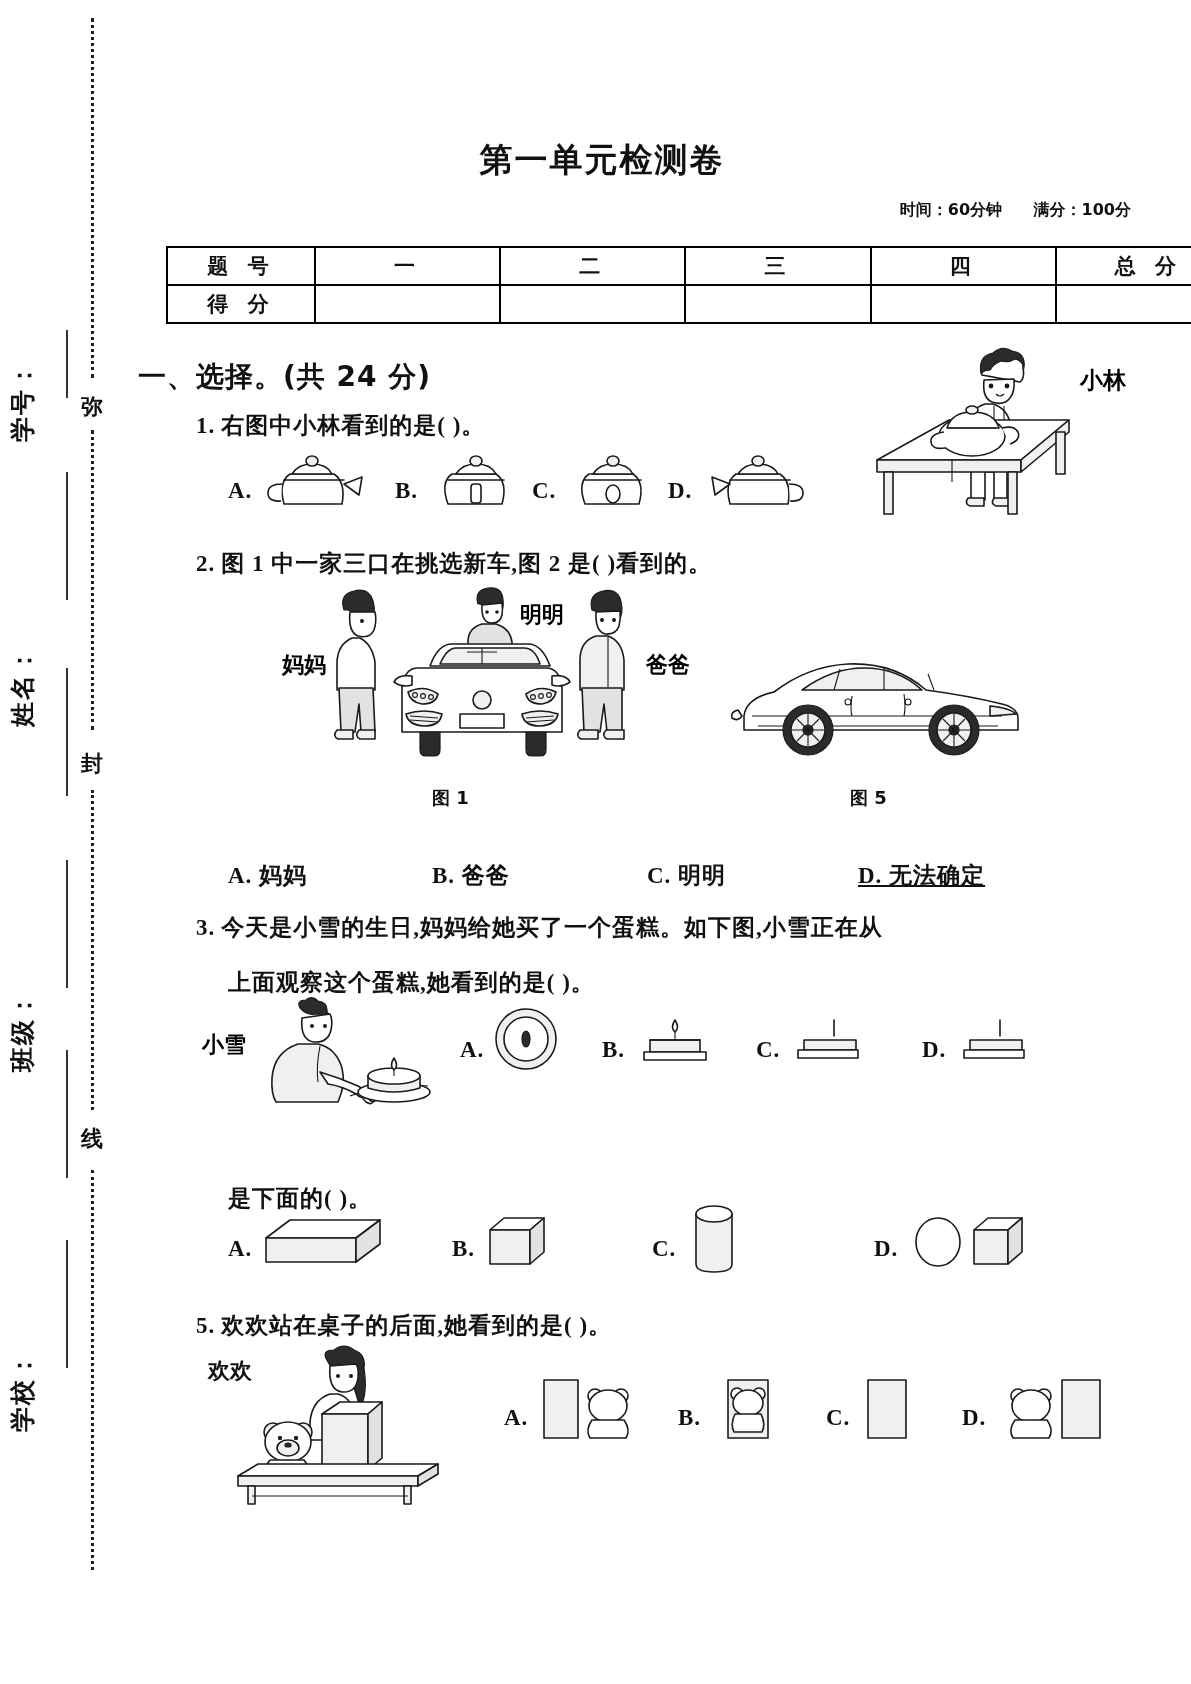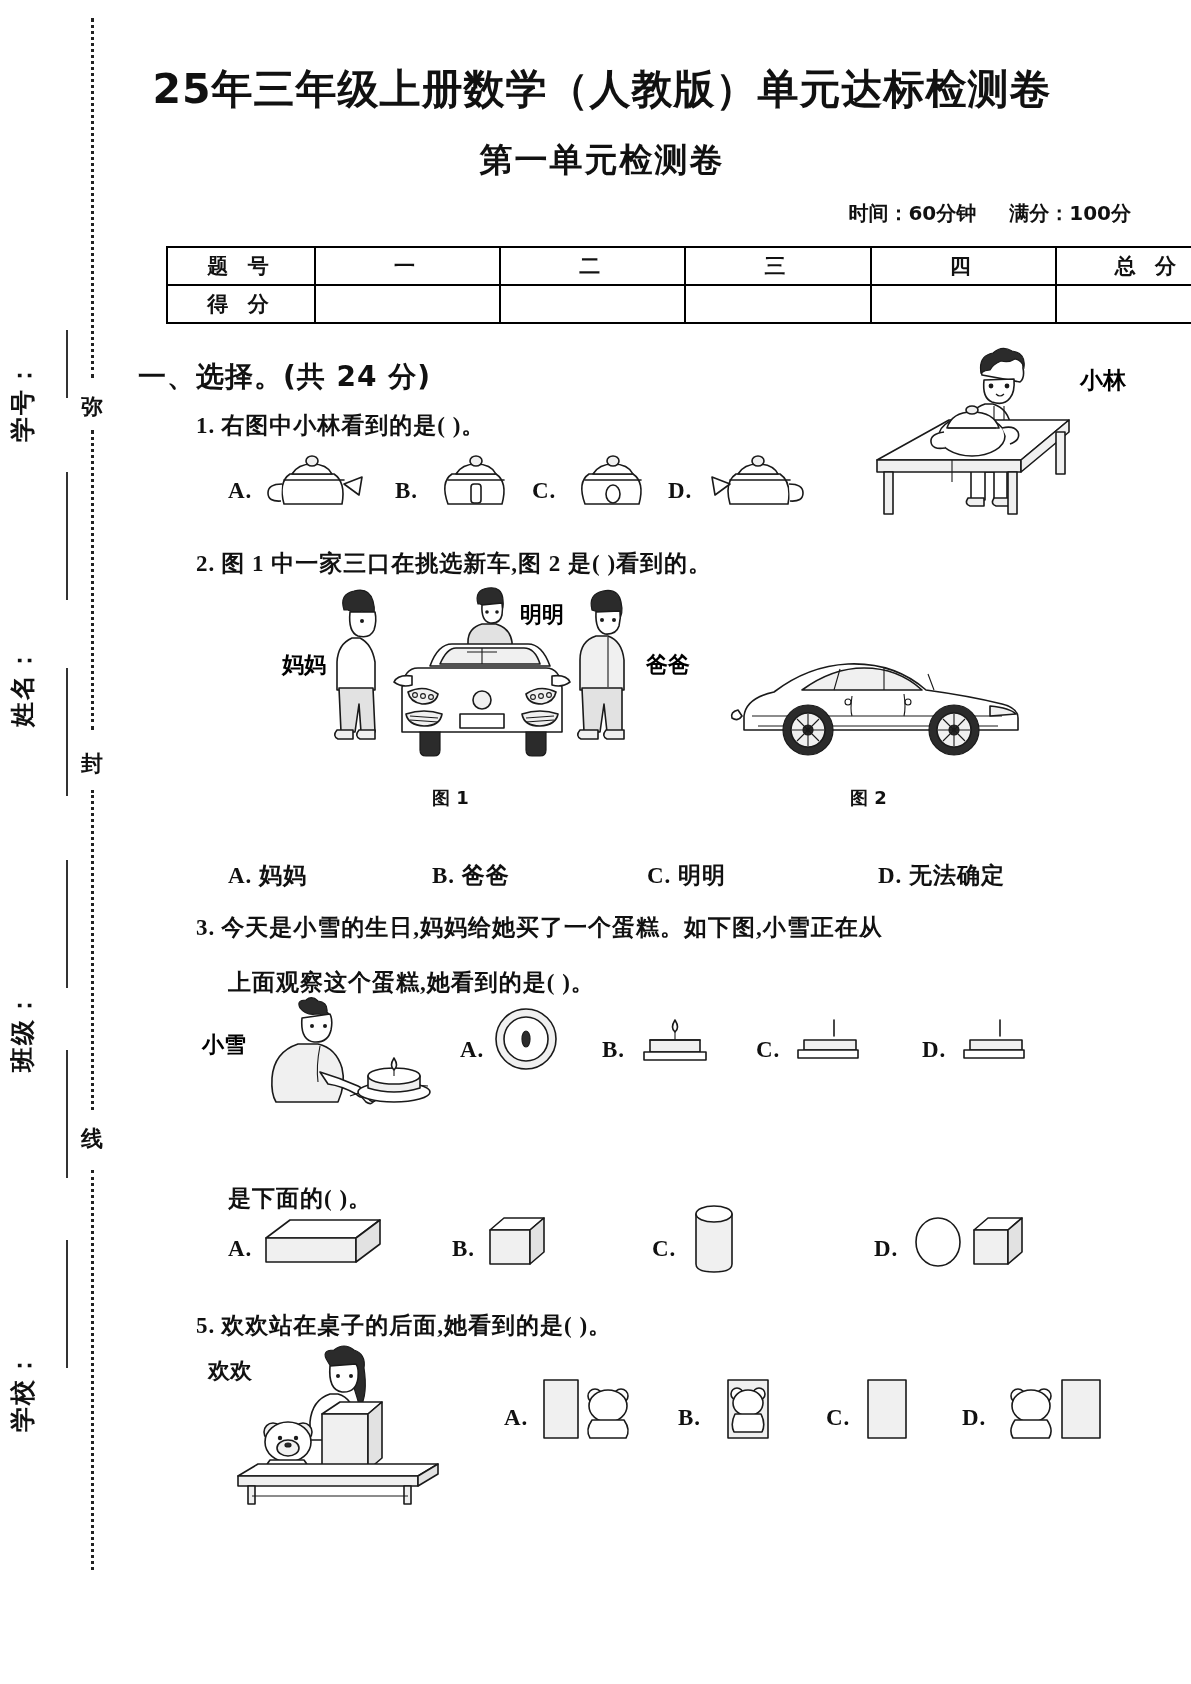--- a/index.html
+++ b/index.html
@@ -87,21 +87,21 @@
     width: 940px;
     text-align: center;
     font-size: 33px;
     font-weight: 700;
     letter-spacing: 2px;
     font-family: Liberation Serif, serif;
   }
   .exam-meta {
     position: absolute;
     right: 60px; top: 200px;
-    font-size: 20px;
+    font-size: 16px;
     font-weight: 700;
     font-family: "DejaVu Sans", "Liberation Sans", sans-serif;
   }
   .exam-meta span { margin-left: 26px; }
 
   
   #score-table {
     position: absolute;
     left: 34px; top: 246px;
     width: 1076px;
@@ -196,21 +196,20 @@
   <div class="short-rule" style="top:1240px;height:128px;"></div>
 
   <div class="side-label rot" style="top:385px;left:-48px;">学号：</div>
   <div class="side-label rot" style="top:670px;left:-48px;">姓名：</div>
   <div class="side-label rot" style="top:1015px;left:-48px;">班级：</div>
   <div class="side-label rot" style="top:1375px;left:-48px;">学校：</div>
 </div>
 
 <div id="page">
 
-  <div class="doc-title">25年三年级上册数学（人教版）单元达标检测卷</div>
   <div class="doc-subtitle">第一单元检测卷</div>
 
   <div class="exam-meta">
     <span>时间：60分钟</span>
     <span>满分：100分</span>
   </div>
 
   <table id="score-table">
     <tbody>
         <tr>
@@ -408,26 +407,26 @@
         <path class="ln-thin" d="M76 74 l0 32 M60 90 l32 0 M65 79 l22 22 M87 79 l-22 22"></path>
         <circle class="fl-k" cx="222" cy="90" r="25"></circle>
         <circle class="fl-g" cx="222" cy="90" r="17"></circle>
         <circle class="fl-k" cx="222" cy="90" r="5"></circle>
         <path class="ln-thin" d="M222 74 l0 32 M206 90 l32 0 M211 79 l22 22 M233 79 l-22 22"></path>
       </g>
     </svg>
   </div>
 
   <div class="fig-cap" style="left:300px; top:786px;">图 1</div>
-  <div class="fig-cap" style="left:718px; top:786px;">图 2</div>
+  <div class="fig-cap" style="left:718px; top:786px;">图 5</div>
 
   <div class="opt-label" style="left:96px;  top:860px;">A. 妈妈</div>
   <div class="opt-label" style="left:300px; top:860px;">B. 爸爸</div>
   <div class="opt-label" style="left:515px; top:860px;">C. 明明</div>
-  <div class="opt-label" style="left:746px; top:860px;">D. 无法确定</div>
+  <div class="opt-label" style="left:726px; top:860px;text-decoration:underline;">D. 无法确定</div>
 
   <div class="q-text" style="left:56px; top:912px;">
     <span class="q-num">3.</span><span>今天是小雪的生日,妈妈给她买了一个蛋糕。如下图,小雪正在从</span>
   </div>
   <div class="q-text" style="left:88px; top:967px;">上面观察这个蛋糕,她看到的是(        )。</div>
 
   <div class="art" style="left:70px; top:1000px;">
     <svg width="290" height="112" viewBox="0 0 290 112">
       <text x="0" y="52" font-size="22" font-weight="700" font-family="DejaVu Sans, sans-serif">小雪</text>
       <g>

